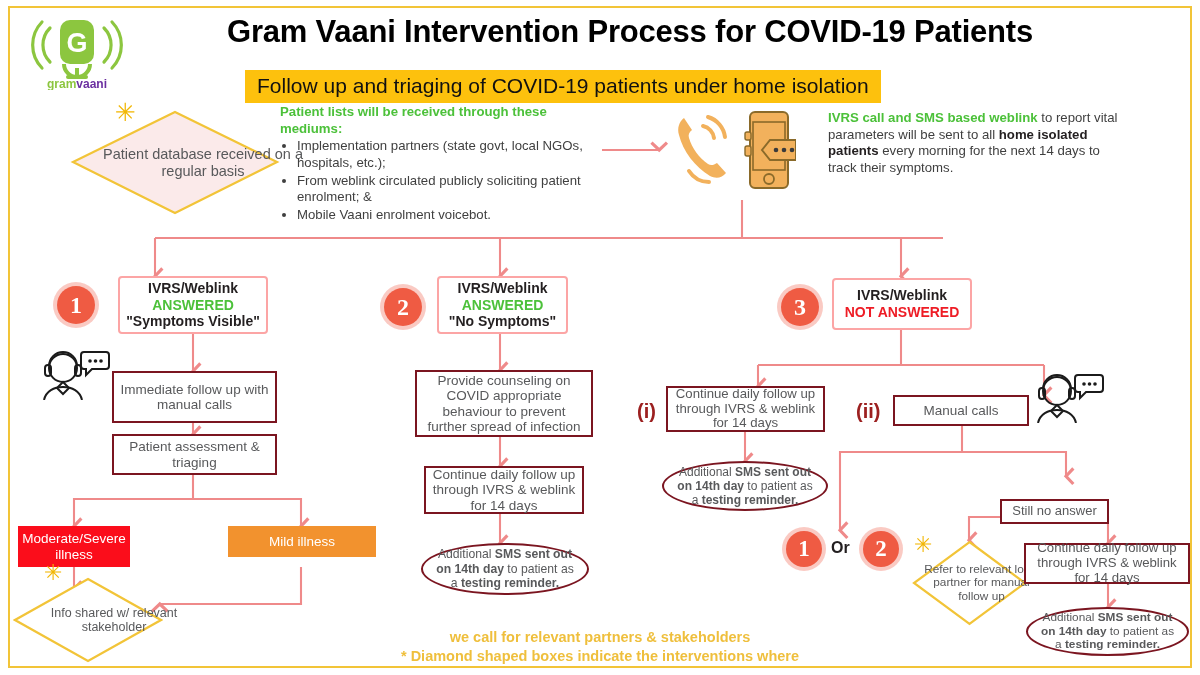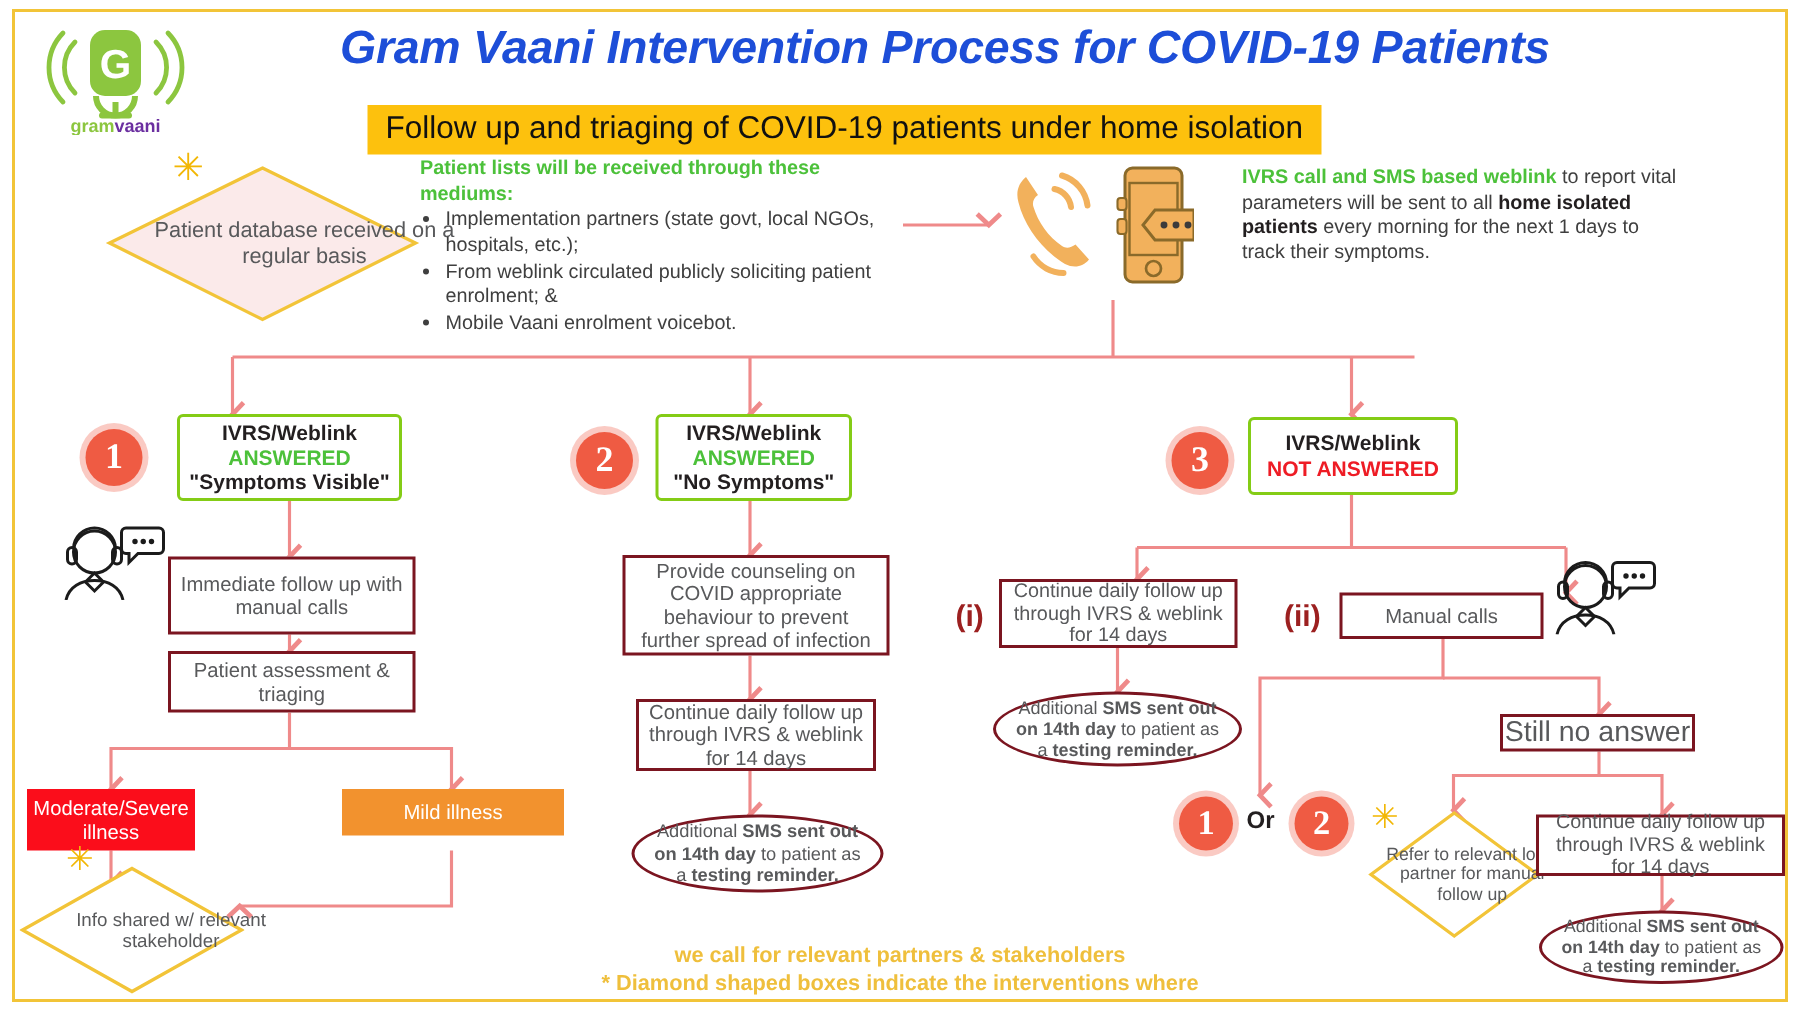--- a/index.html
+++ b/index.html
@@ -12,40 +12,39 @@
   .frame{
     position:absolute;left:8px;top:6px;width:1184px;height:662px;
     border:2px solid #f2c438;box-sizing:border-box;pointer-events:none;
   }
   svg.wires{position:absolute;left:0;top:0;width:1200px;height:675px;pointer-events:none;}
 
   
   #logo{position:absolute;left:22px;top:12px;width:110px;height:78px;}
   #title{
     position:absolute;left:190px;top:14px;width:880px;text-align:center;
-    font-size:31px;font-weight:bold;color:#1d4ed8;letter-spacing:-0.2px;
+    font-size:31px;font-weight:bold;color:#000000;letter-spacing:-0.2px;
     white-space:nowrap;
-    font-style:italic;
   }
   #subtitle{
     position:absolute;left:245px;top:70px;
     background:#fdc10d;color:#111;font-size:21px;font-weight:500;
     padding:4px 12px 5px 12px;white-space:nowrap;
   }
 
   
   .box{
     position:absolute;box-sizing:border-box;display:flex;align-items:center;
     justify-content:center;text-align:center;color:#58595b;background:#fff;
     border:2px solid #7b1520;line-height:1.12;
   }
   .stage{
     position:absolute;box-sizing:border-box;display:flex;align-items:center;
     justify-content:center;text-align:center;background:#fff;
-    border:2px solid #84cc16;border-radius:4px;line-height:1.2;
+    border:2px solid #fca5a5;border-radius:4px;line-height:1.2;
     color:#231f20;font-weight:bold;
   }
   .pill{
     position:absolute;box-sizing:border-box;display:flex;align-items:center;
     justify-content:center;text-align:center;background:#fff;color:#58595b;
     border:2px solid #7b1520;border-radius:50%/50%;line-height:1.18;
   }
   .diamond{position:absolute;}
   .diamond .dlabel{
     position:absolute;left:0;top:0;width:100%;height:100%;
@@ -184,21 +183,21 @@
     <circle cx="29" cy="69" r="5" fill="#f2b15c" stroke="#8a6a2a" stroke-width="1.8"></circle>
     <path d="M30 30 h26 v20 h-26 l-8 -10 z" fill="#f2b15c" stroke="#8a6a2a" stroke-width="2"></path>
     <g fill="#3b3b3b">
         <circle cx="36" cy="40" r="2.3"></circle>
         <circle cx="44" cy="40" r="2.3"></circle>
         <circle cx="52" cy="40" r="2.3"></circle>
       </g>
   </svg>
 
   <div class="note" style="left:828px;top:110px;width:290px;font-size:13.2px;">
-    <span class="noteHead">IVRS call and SMS based weblink</span><span> to report vital parameters will be sent to all </span><b>home isolated patients</b><span> every morning for the next 1 days to track their symptoms.</span>
+    <span class="noteHead">IVRS call and SMS based weblink</span><span> to report vital parameters will be sent to all </span><b>home isolated patients</b><span> every morning for the next 14 days to track their symptoms.</span>
   </div>
 
   <div class="badge" style="left:57px;top:286px;width:38px;height:38px;font-size:24px;">1</div>
 
   <div class="stage" style="left:118px;top:276px;width:150px;height:58px;font-size:14px;flex-direction:column;">
     <span>IVRS/Weblink</span>
     <span class="green">ANSWERED</span>
     <span>"Symptoms Visible"</span>
   </div>
 
@@ -281,21 +280,21 @@
       <path d="M6 50 c2 -9 10 -13 19 -13 c9 0 17 4 19 13"></path>
       <path d="M46 2 h22 a3 3 0 0 1 3 3 v11 a3 3 0 0 1 -3 3 h-14 l-6 6 v-6 h-2 a3 3 0 0 1 -3 -3 v-11 a3 3 0 0 1 3 -3 z"></path>
     </g>
     <g fill="#1b1b1b">
         <circle cx="52" cy="11" r="1.8"></circle>
         <circle cx="57.5" cy="11" r="1.8"></circle>
         <circle cx="63" cy="11" r="1.8"></circle>
       </g>
   </svg>
 
-  <div class="box" style="left:1000px;top:476px;width:130px;height:25px;font-size:19px;">Still no answer</div>
+  <div class="box" style="left:1000px;top:499px;width:109px;height:25px;font-size:13px;">Still no answer</div>
 
   <div class="badge" style="left:786px;top:531px;width:36px;height:36px;font-size:23px;">1</div>
   <div style="position:absolute;left:831px;top:539px;font-size:16px;font-weight:bold;color:#231f20;">Or</div>
   <div class="badge" style="left:863px;top:531px;width:36px;height:36px;font-size:23px;">2</div>
 
   <div class="star" style="left:914px;top:534px;font-size:22px;">✳</div>
 
   <div class="diamond" style="left:912px;top:540px;width:115px;height:86px;">
     <svg viewBox="0 0 115 86" style="position:absolute;left:0;top:0;width:115px;height:86px;">
       <polygon points="57.5,2 113,43 57.5,84 2,43" fill="#ffffff" stroke="#f2c438" stroke-width="2.2"></polygon>

